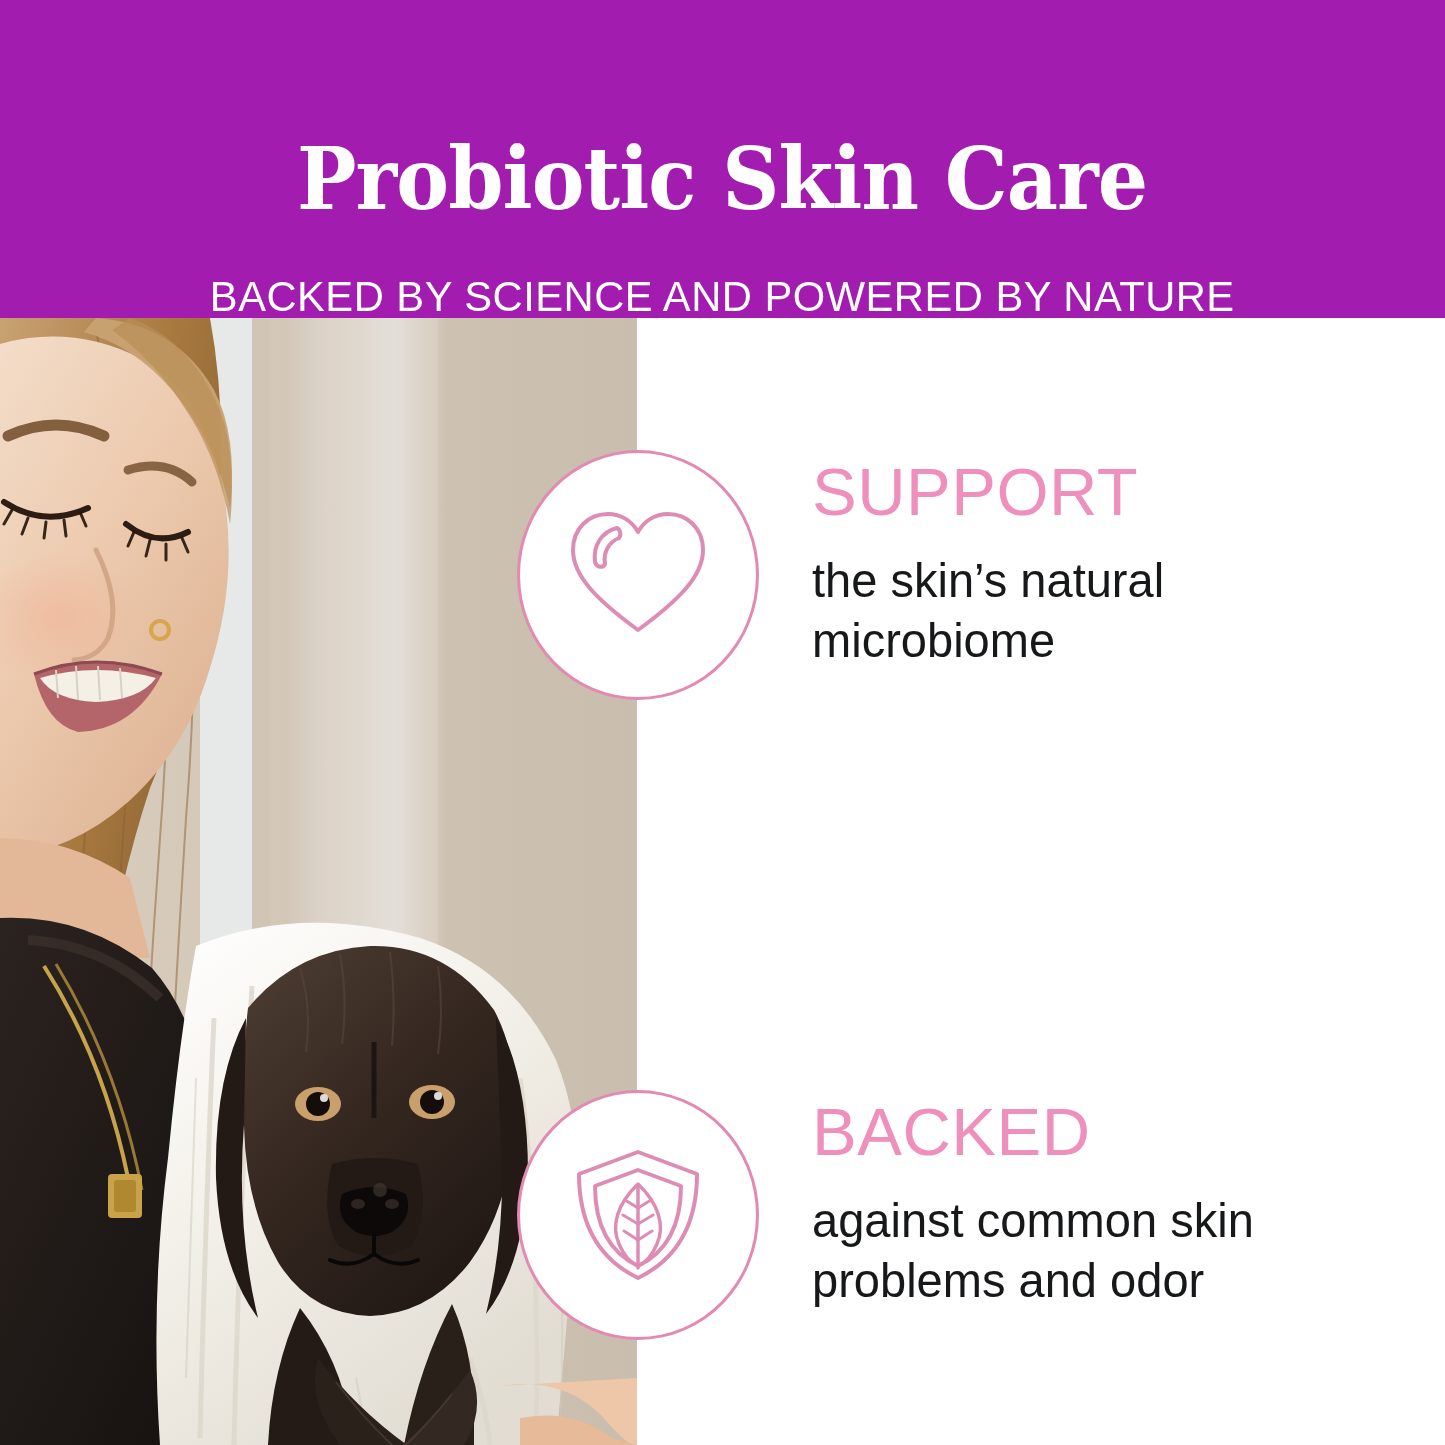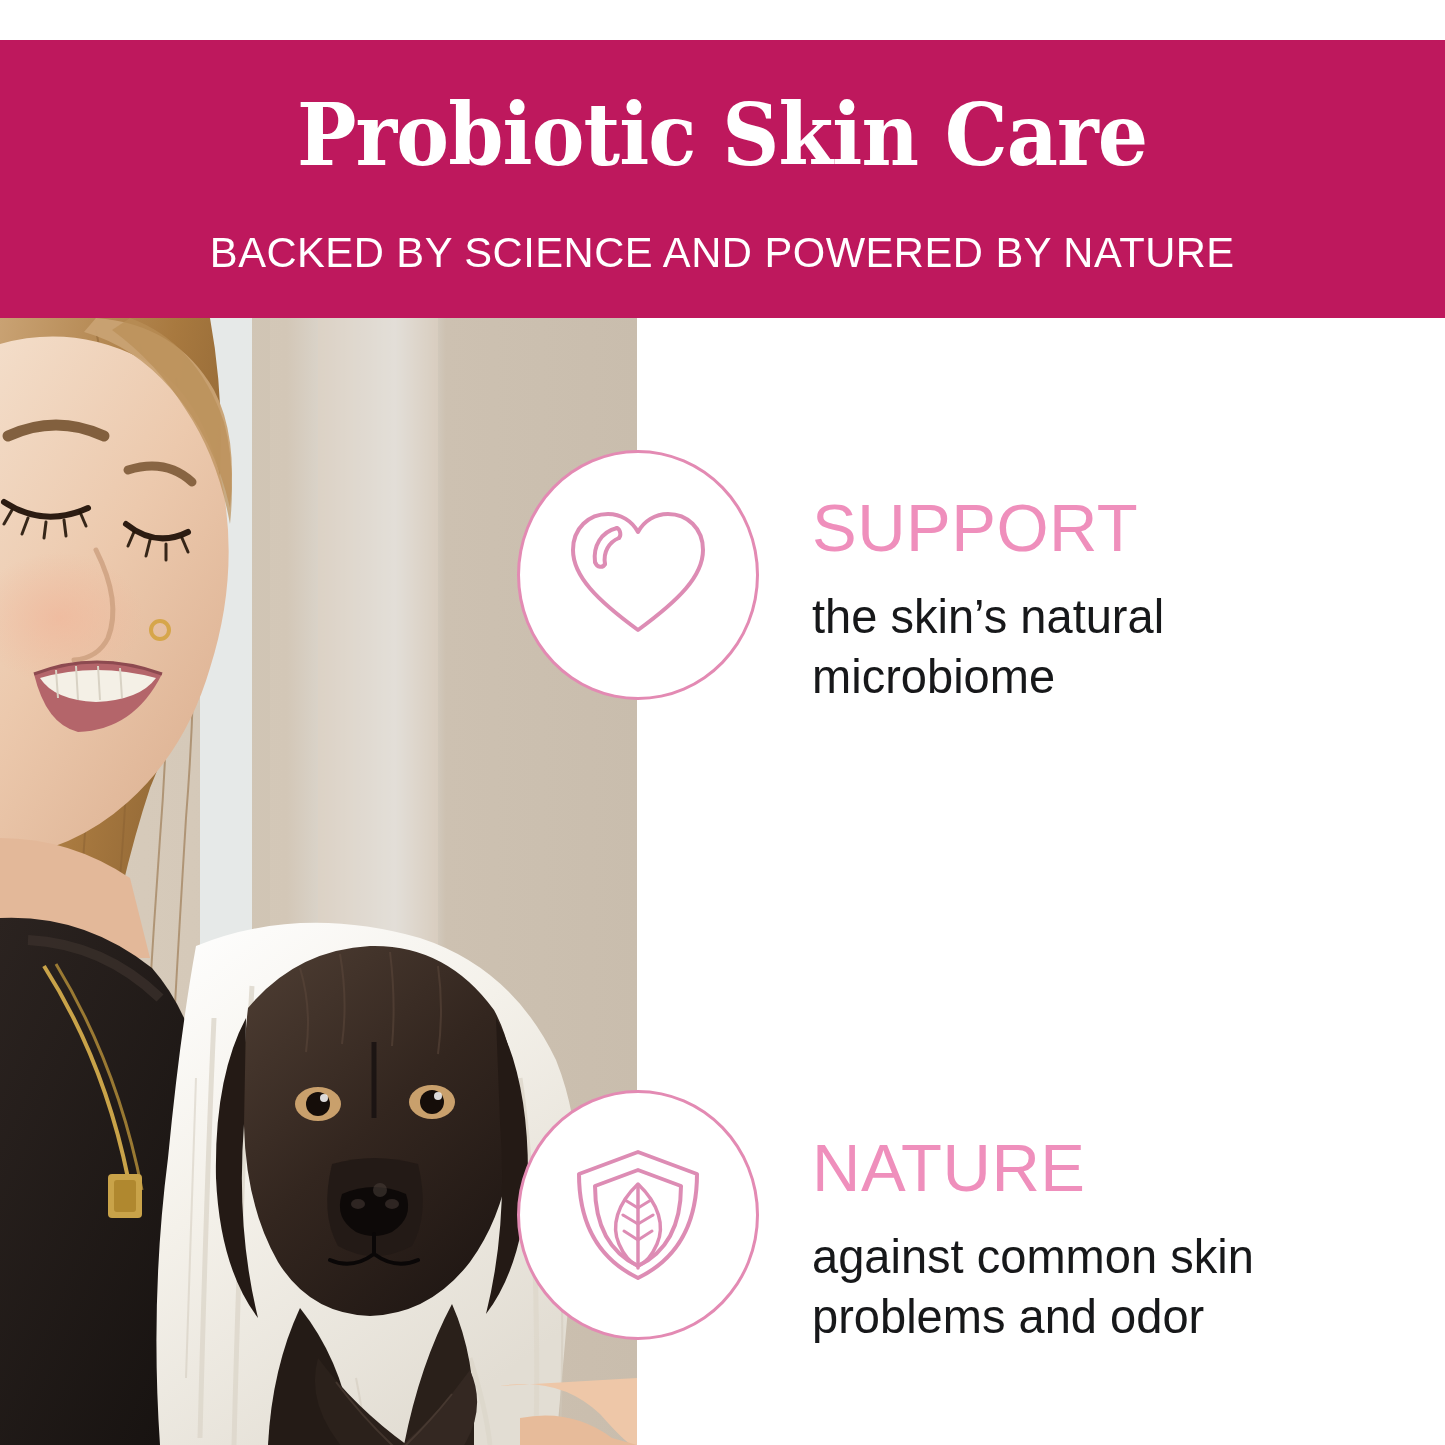--- a/index.html
+++ b/index.html
@@ -7,23 +7,23 @@
   body {
     font-family:"Liberation Sans", sans-serif;
     background:#ffffff;
     overflow:hidden;
     position:relative;
   }
 
   
   .header {
     position:absolute; left:0; top:0; width:1445px; height:318px;
-    background:#be185d;
+    background:#a21caf;
     display:flex; flex-direction:column;
-    align-items:center; justify-content:flex-start;margin-top:40px;
+    align-items:center; justify-content:flex-end;
   }
   .header-title {
     font-family:"DejaVu Serif", serif;
     font-weight:700;
     font-size:86px;
     line-height:1.0;
     color:#ffffff;
     letter-spacing:-1px;
     margin-top:52px;
     transform:scaleX(0.92);
@@ -74,21 +74,20 @@
     border-radius:50%;
     background:#ffffff;
     display:flex; align-items:center; justify-content:center;
   }
   .icon-circle svg { display:block; }
 
   .benefit-text {
     position:absolute;
     left:295px; top:8px;
     width:630px;
-    margin-top:36px;
   }
   .benefit-heading {
     font-family:"Liberation Sans", sans-serif;
     font-weight:400;
     font-size:67px;
     line-height:1.0;
     color:#ef8fbc;
     letter-spacing:0.5px;
     white-space:nowrap;
   }
@@ -321,19 +320,19 @@
           <path d="M75 68 L 62 60"></path>
             <path d="M75 68 L 88 60"></path>
           <path d="M75 84 L 60 75"></path>
             <path d="M75 84 L 90 75"></path>
           <path d="M75 100 L 61 91"></path>
             <path d="M75 100 L 89 91"></path>
         </g>
       </svg>
     </div>
     <div class="benefit-text">
-      <div class="benefit-heading">NATURE</div>
+      <div class="benefit-heading">BACKED</div>
       <div class="benefit-body">against common skin
 problems and odor</div>
     </div>
   </div>
 
 </div>
 
 </body></html>

